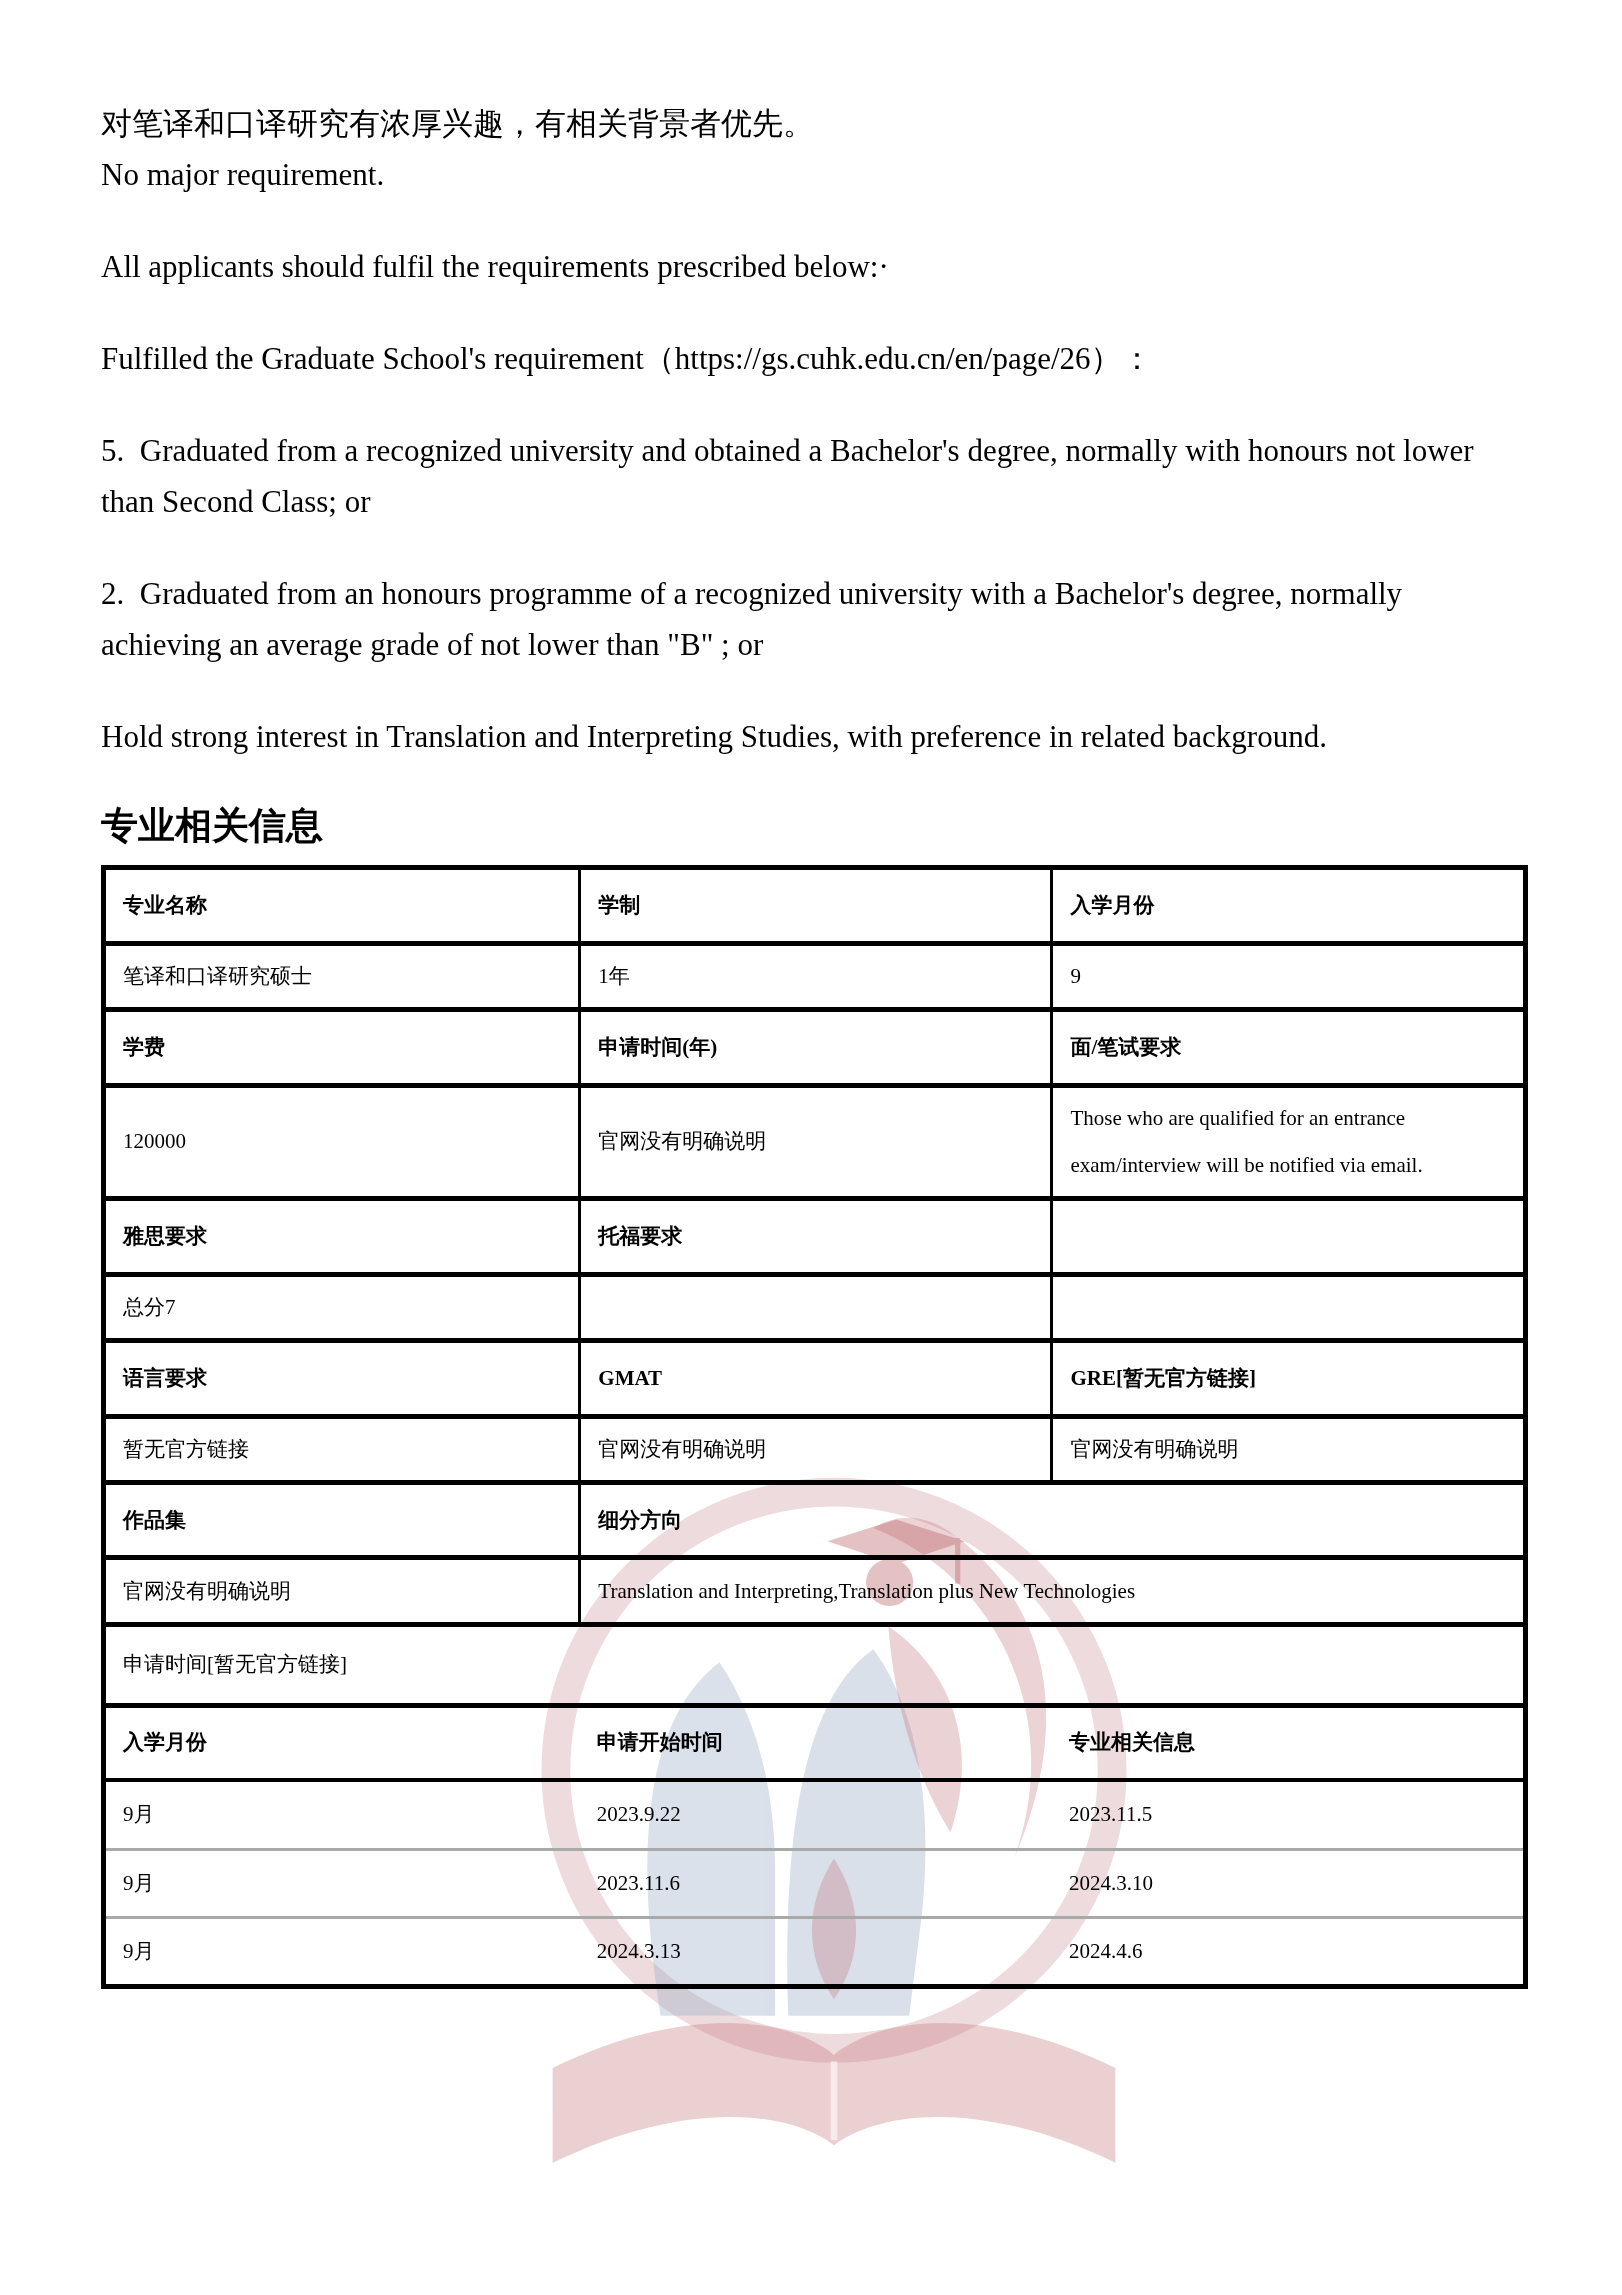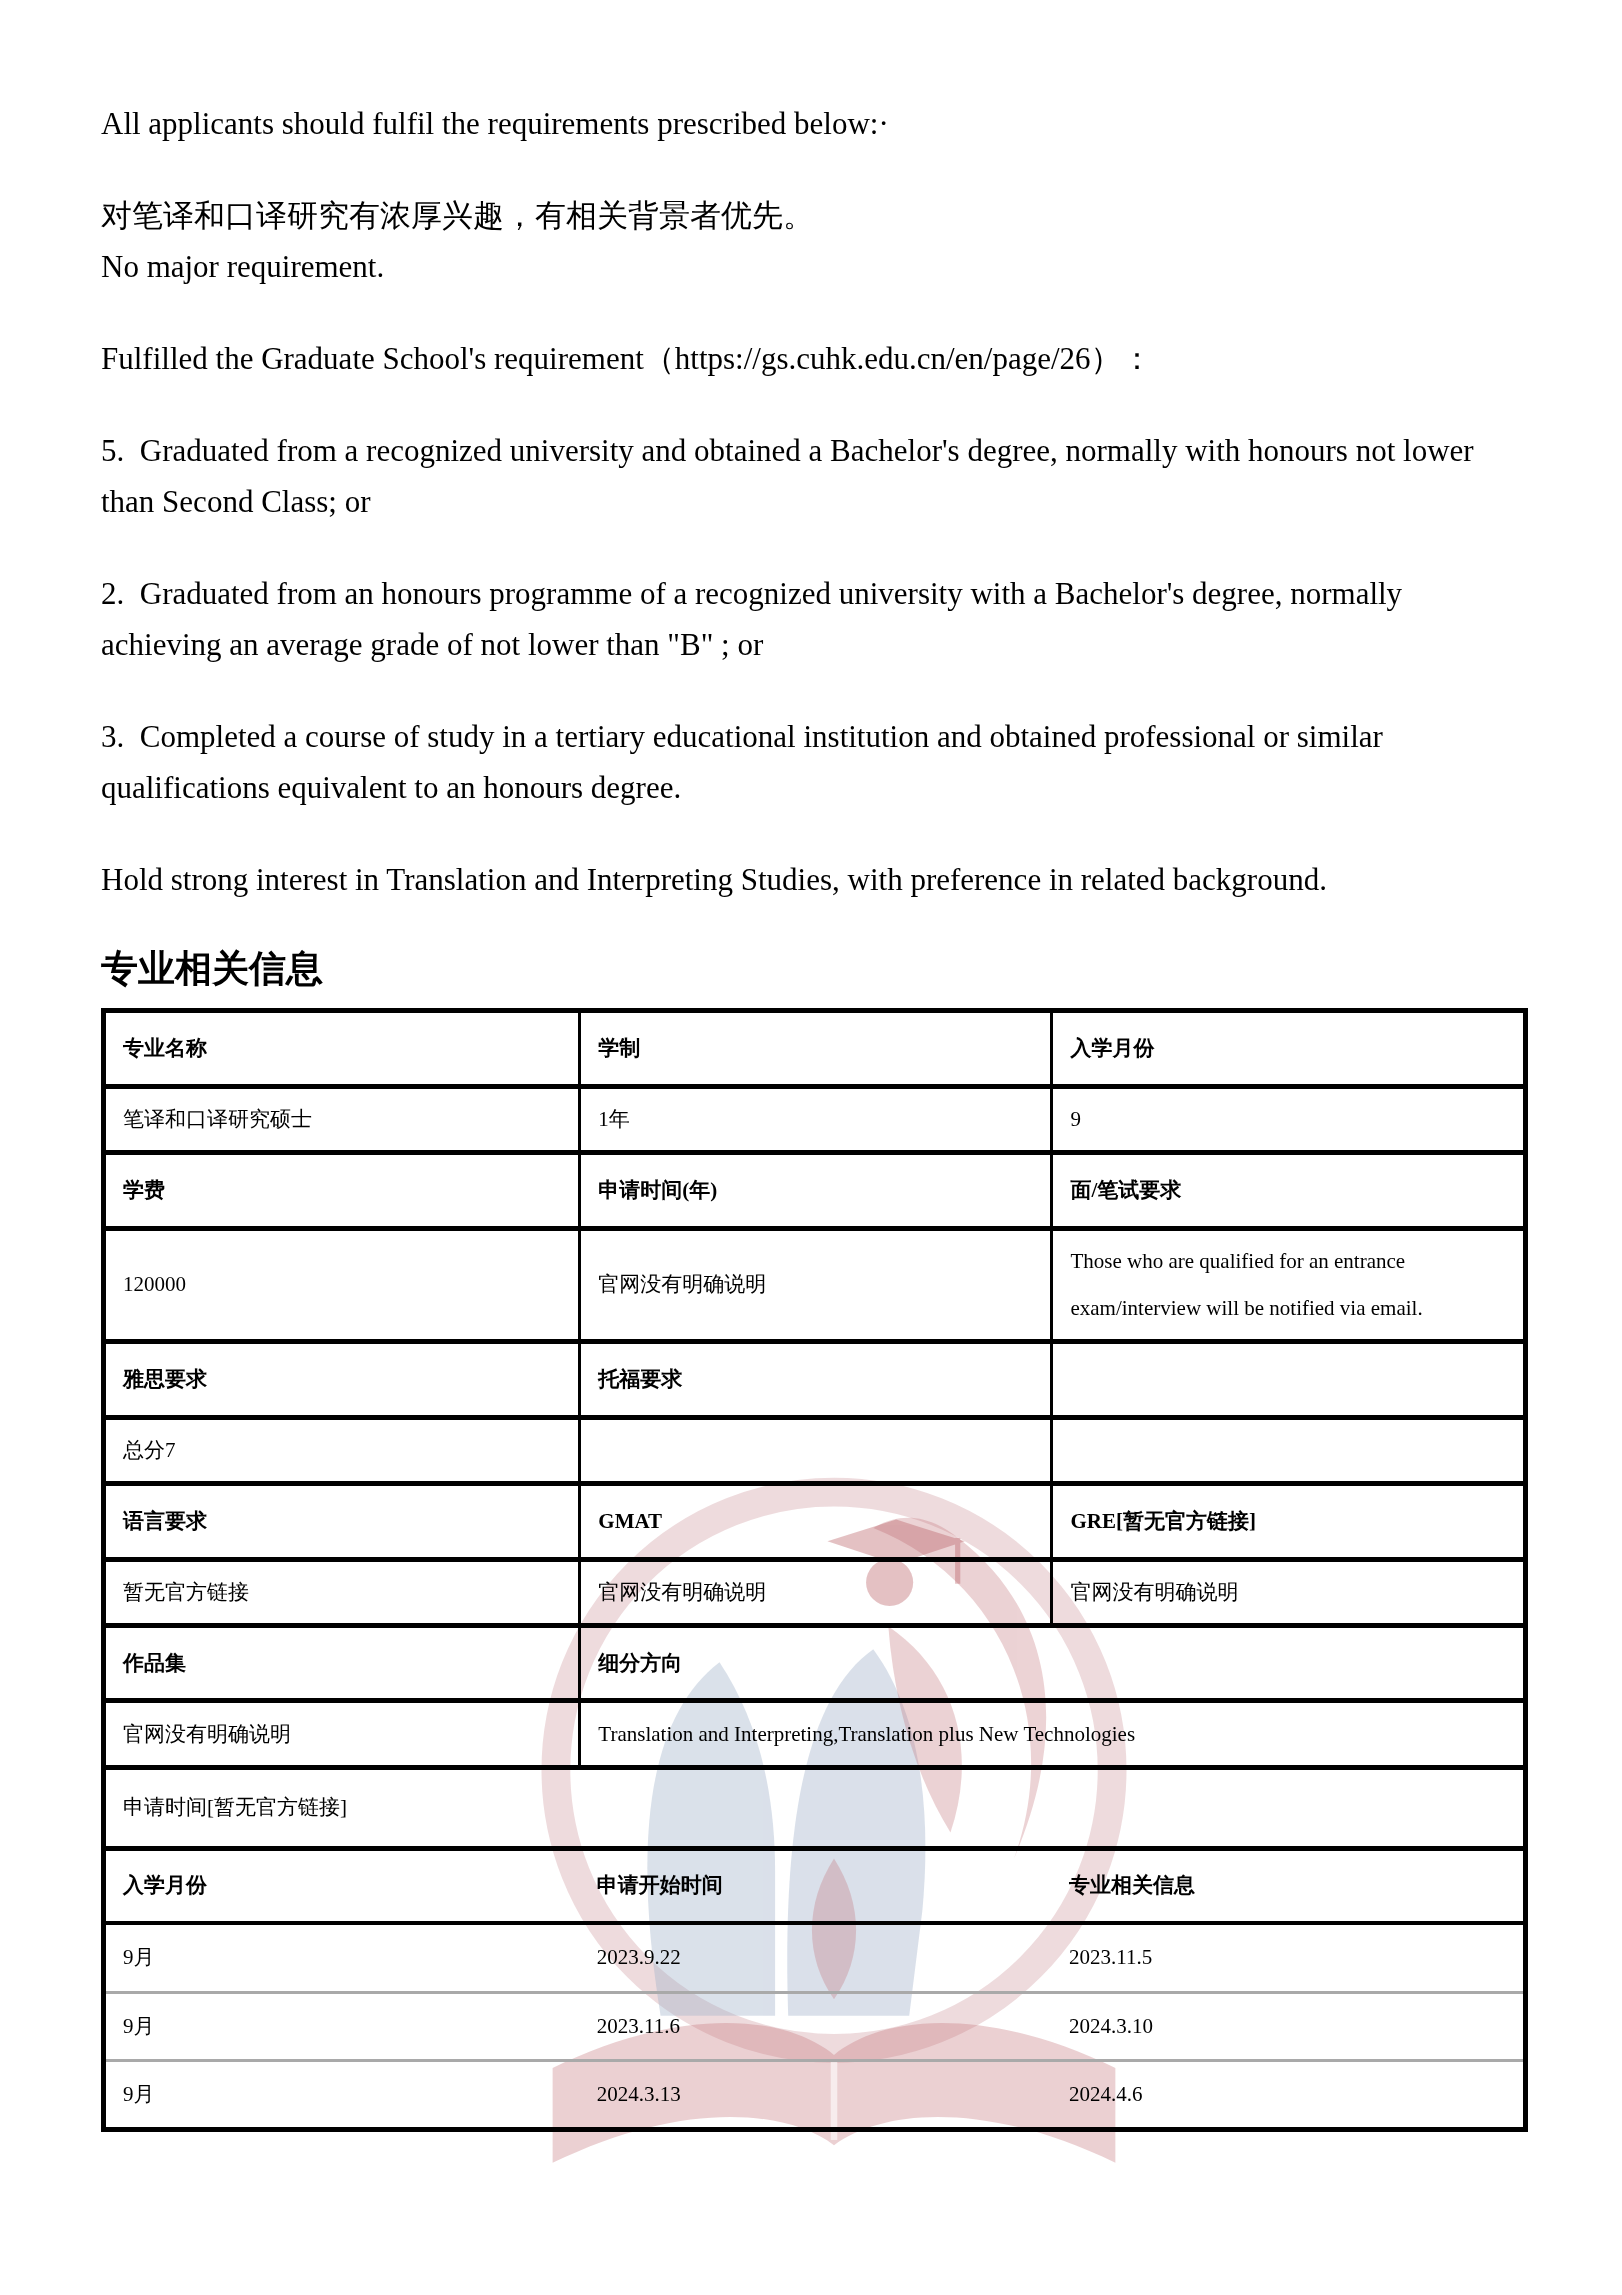--- a/index.html
+++ b/index.html
@@ -90,31 +90,30 @@
     </g>
 
     <g>
       <path d="M 85,1010 C 280,915 440,928 515,990 C 590,928 750,915 945,1010 L 945,1155 C 750,1060 590,1072 515,1128 C 440,1072 280,1060 85,1155 Z" fill="#c4767c" opacity="0.34"></path>
       <path d="M 515,1000 L 515,1120" stroke="#ffffff" stroke-width="10" opacity="0.6"></path>
     </g>
   </svg>
 
   <div class="content">
 
+    <p class="para"><span class="line">对笔译和口译研究有浓厚兴趣，有相关背景者优先。</span><span class="line">No major requirement.</span></p>
+
     <p class="para">All applicants should fulfil the requirements prescribed below:·</p>
 
-    <p class="para"><span class="line">对笔译和口译研究有浓厚兴趣，有相关背景者优先。</span><span class="line">No major requirement.</span></p>
-
     <p class="para">Fulfilled the Graduate School's requirement（https://gs.cuhk.edu.cn/en/page/26）：</p>
 
     <p class="para">5.  Graduated from a recognized university and obtained a Bachelor's degree, normally with honours not lower than Second Class; or</p>
 
     <p class="para">2.  Graduated from an honours programme of a recognized university with a Bachelor's degree, normally achieving an average grade of not lower than "B" ; or</p>
 
-    <p class="para">3.  Completed a course of study in a tertiary educational institution and obtained professional or similar qualifications equivalent to an honours degree.</p>
 
     <p class="para">Hold strong interest in Translation and Interpreting Studies, with preference in related background.</p>
 
     <div class="section-title">专业相关信息</div>
 
     <table class="info">
       <colgroup>
         <col style="width:33.5%">
           <col style="width:33.2%">
           <col style="width:33.3%">

